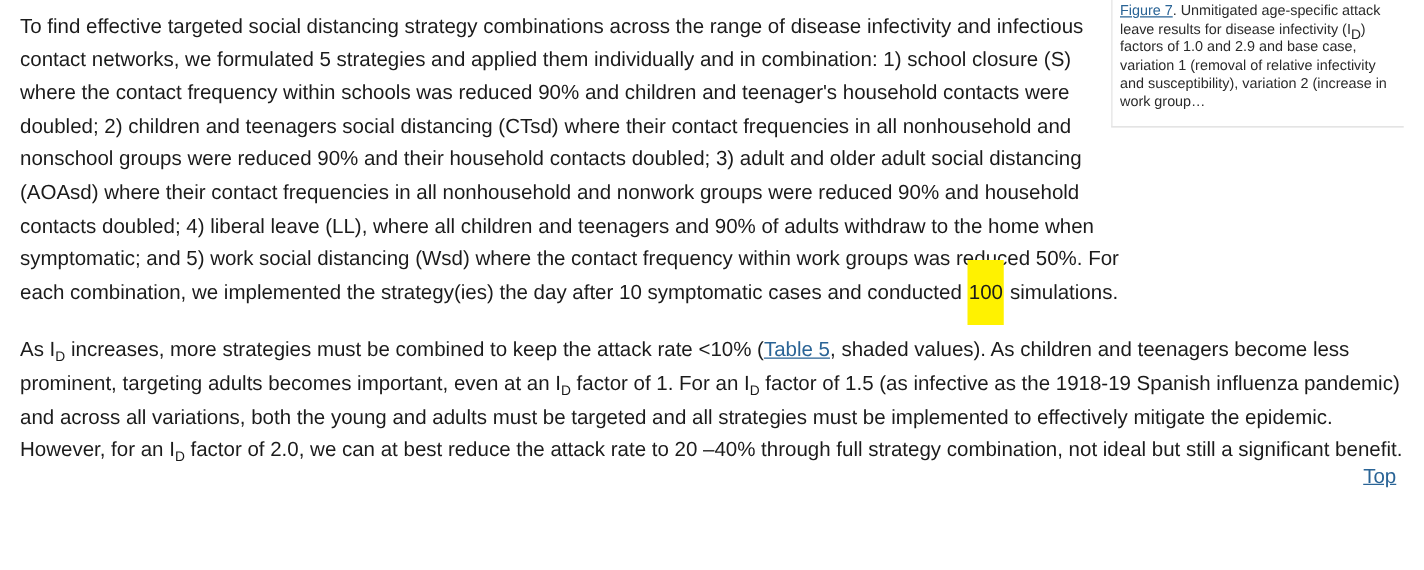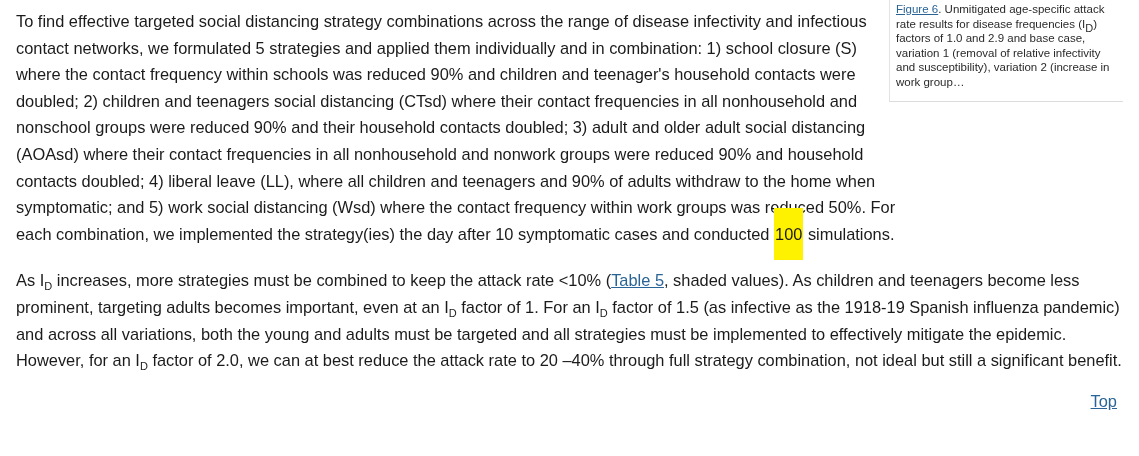--- a/index.html
+++ b/index.html
@@ -67,36 +67,36 @@
   sub {
     font-size: 11px;
     line-height: 0;
     vertical-align: baseline;
     position: relative;
     top: 4px;
   }
   .top-link-wrap {
     position: absolute;
     right: 22px;
-    top: 392px;
+    top: 372px;
     font-size: 16.4px;
   }
   .top-link {
     color: #2a6496;
     text-decoration: underline;
     cursor: pointer;
   }
 </style>
 </head>
 <body>
 
 <div class="page">
 
   <div class="figure-caption-box">
-    <span class="fig-link">Figure 6</span><span>. Unmitigated age-specific attack rate results for disease frequencies (I</span><sub>D</sub><span>) factors of 1.0 and 2.9 and base case, variation 1 (removal of relative infectivity and susceptibility), variation 2 (increase in work group…</span>
+    <span class="fig-link">Figure 7</span><span>. Unmitigated age-specific attack leave results for disease infectivity (I</span><sub>D</sub><span>) factors of 1.0 and 2.9 and base case, variation 1 (removal of relative infectivity and susceptibility), variation 2 (increase in work group…</span>
   </div>
 
   <div class="body-col">
     <p class="para first"><span>To find effective targeted social distancing strategy combinations across the range of disease infectivity and infectious contact networks, we formulated 5 strategies and applied them individually and in combination: 1) school closure (S) where the contact frequency within schools was reduced 90% and children and teenager's household contacts were doubled; 2) children and teenagers social distancing (CTsd) where their contact frequencies in all nonhousehold and nonschool groups were reduced 90% and their household contacts doubled; 3) adult and older adult social distancing (AOAsd) where their contact frequencies in all nonhousehold and nonwork groups were reduced 90% and household contacts doubled; 4) liberal leave (LL), where all children and teenagers and 90% of adults withdraw to the home when symptomatic; and 5) work social distancing (Wsd) where the contact frequency within work groups was reduced 50%. For each combination, we implemented the strategy(ies) the day after 10 symptomatic cases and conducted </span><span class="hl">100</span><span> simulations.</span></p>
   </div>
 
   <p class="para second"><span>As I</span><sub>D</sub><span> increases, more strategies must be combined to keep the attack rate &lt;10% (</span><span class="link">Table 5</span><span>, shaded values). As children and teenagers become less prominent, targeting adults becomes important, even at an I</span><sub>D</sub><span> factor of 1. For an I</span><sub>D</sub><span> factor of 1.5 (as infective as the 1918-19 Spanish influenza pandemic) and across all variations, both the young and adults must be targeted and all strategies must be implemented to effectively mitigate the epidemic. However, for an I</span><sub>D</sub><span> factor of 2.0, we can at best reduce the attack rate to 20 –40% through full strategy combination, not ideal but still a significant benefit.</span></p>
 
   <div class="top-link-wrap">
     <span class="top-link">Top</span>

